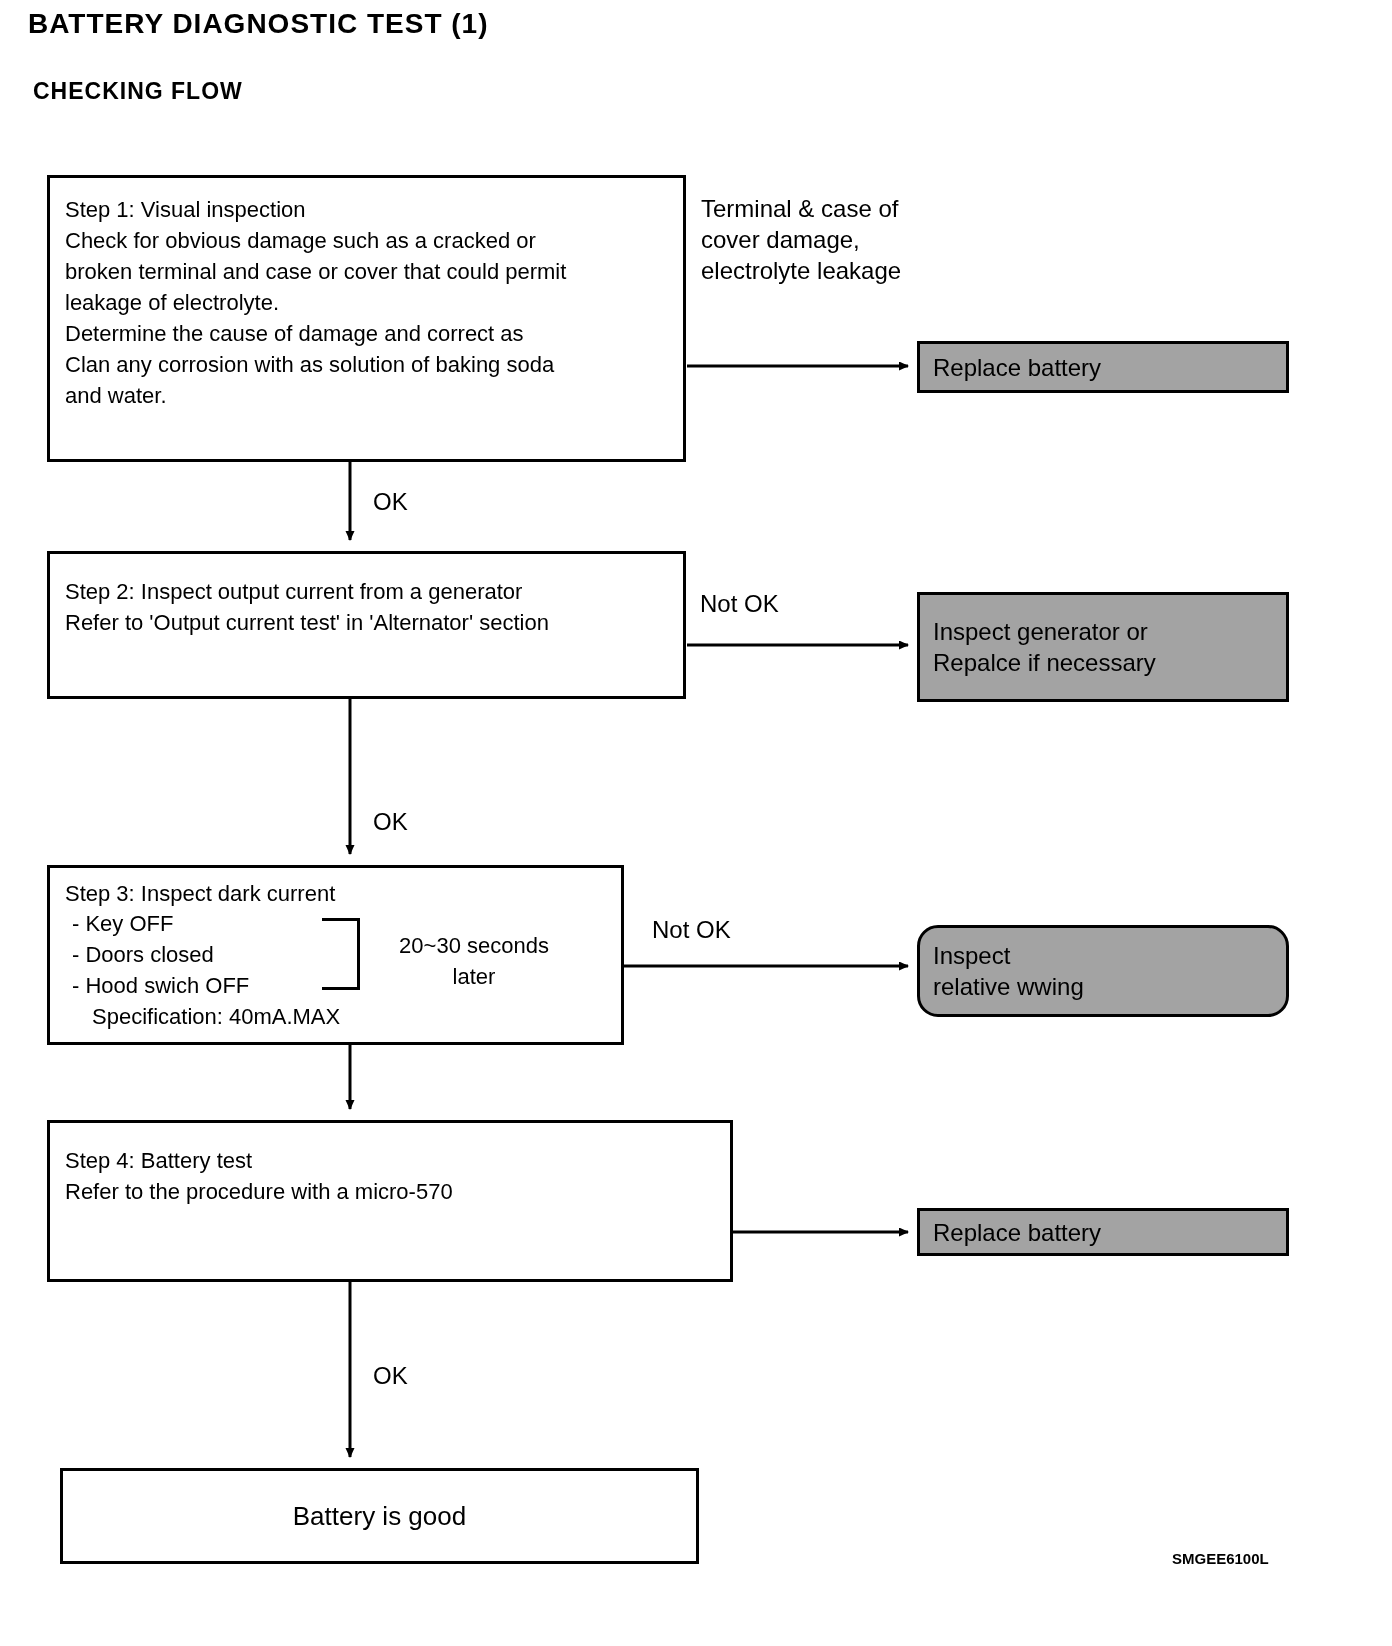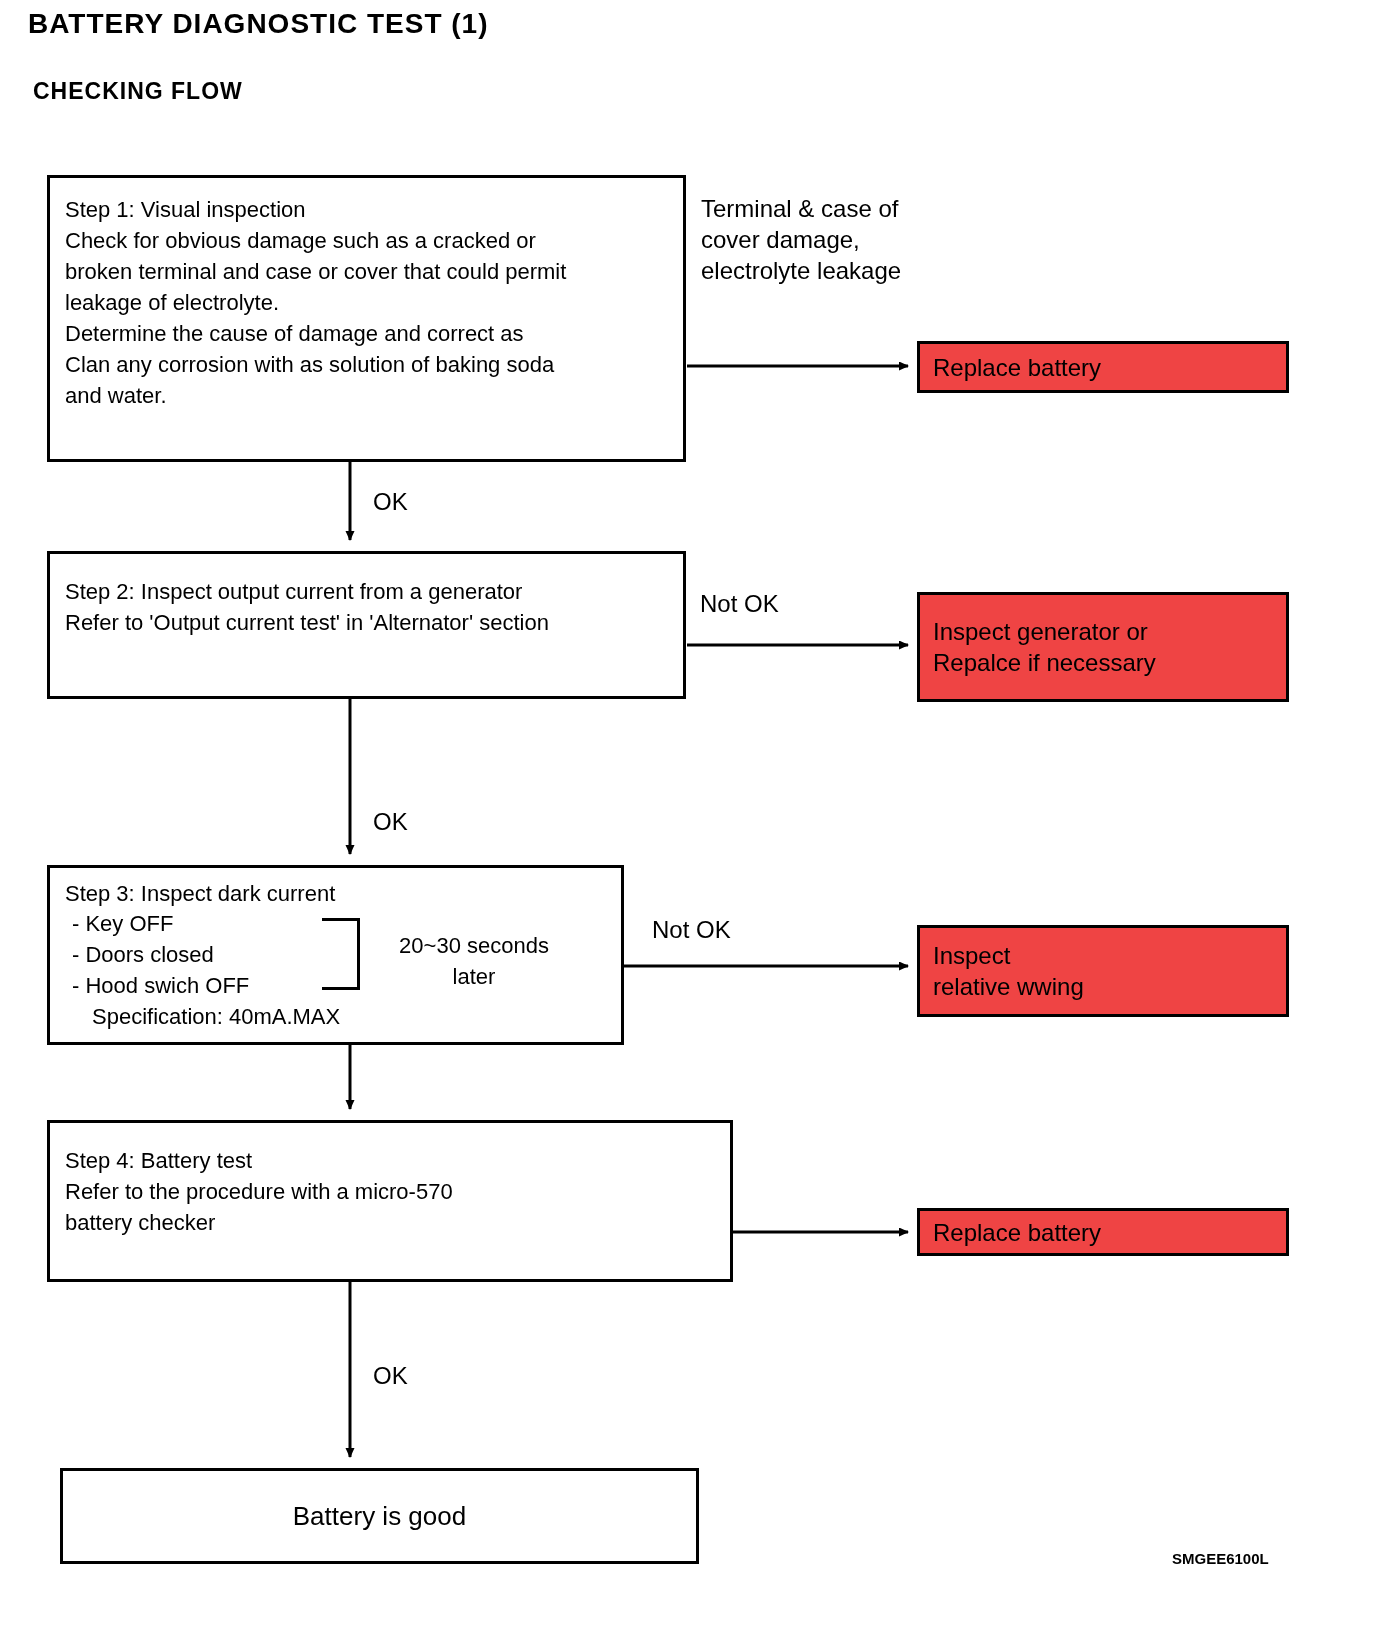--- a/index.html
+++ b/index.html
@@ -51,31 +51,31 @@
   .step4-box .pad { padding-top: 22px; }
   .result-box  {
     left: 60px;  top: 1468px; width: 639px; height: 96px;
     display: flex; align-items: center; justify-content: center;
     font-size: 26px;
   }
   .action-box {
     position: absolute;
     border: 3px solid #000000;
     box-sizing: border-box;
-    background: #ef4444;
+    background: #a3a3a3;
     font-size: 24px;
     line-height: 31px;
     display: flex;
     flex-direction: column;
     justify-content: center;
     padding-left: 13px;
   }
   .replace1-box { left: 917px; top: 341px;  width: 372px; height: 52px; }
   .gen-box      { left: 917px; top: 592px;  width: 372px; height: 110px; }
-  .wiring-box   { left: 917px; top: 925px;  width: 372px; height: 92px; }
+  .wiring-box   { left: 917px; top: 925px;  width: 372px; height: 92px; border-radius: 21px; }
   .replace2-box { left: 917px; top: 1208px; width: 372px; height: 48px; }
 
   .side-note {
     position: absolute;
     left: 701px;
     top: 193px;
     font-size: 24px;
     line-height: 31px;
   }
   .flow-label {
@@ -199,21 +199,20 @@
 <div class="flow-label notok-2">Not OK</div>
 <div class="action-box wiring-box">
     <div>Inspect</div>
     <div>relative wwing</div>
   </div>
 
 <div class="box step4-box">
   <div class="pad">
       <div>Step 4: Battery test</div>
       <div>Refer to the procedure with a micro-570</div>
-      <div>battery checker</div>
     </div>
 </div>
 <div class="action-box replace2-box">
   <span>Replace battery</span>
 </div>
 <div class="flow-label ok-3">OK</div>
 
 <div class="box result-box">
   <span>Battery is good</span>
 </div>

